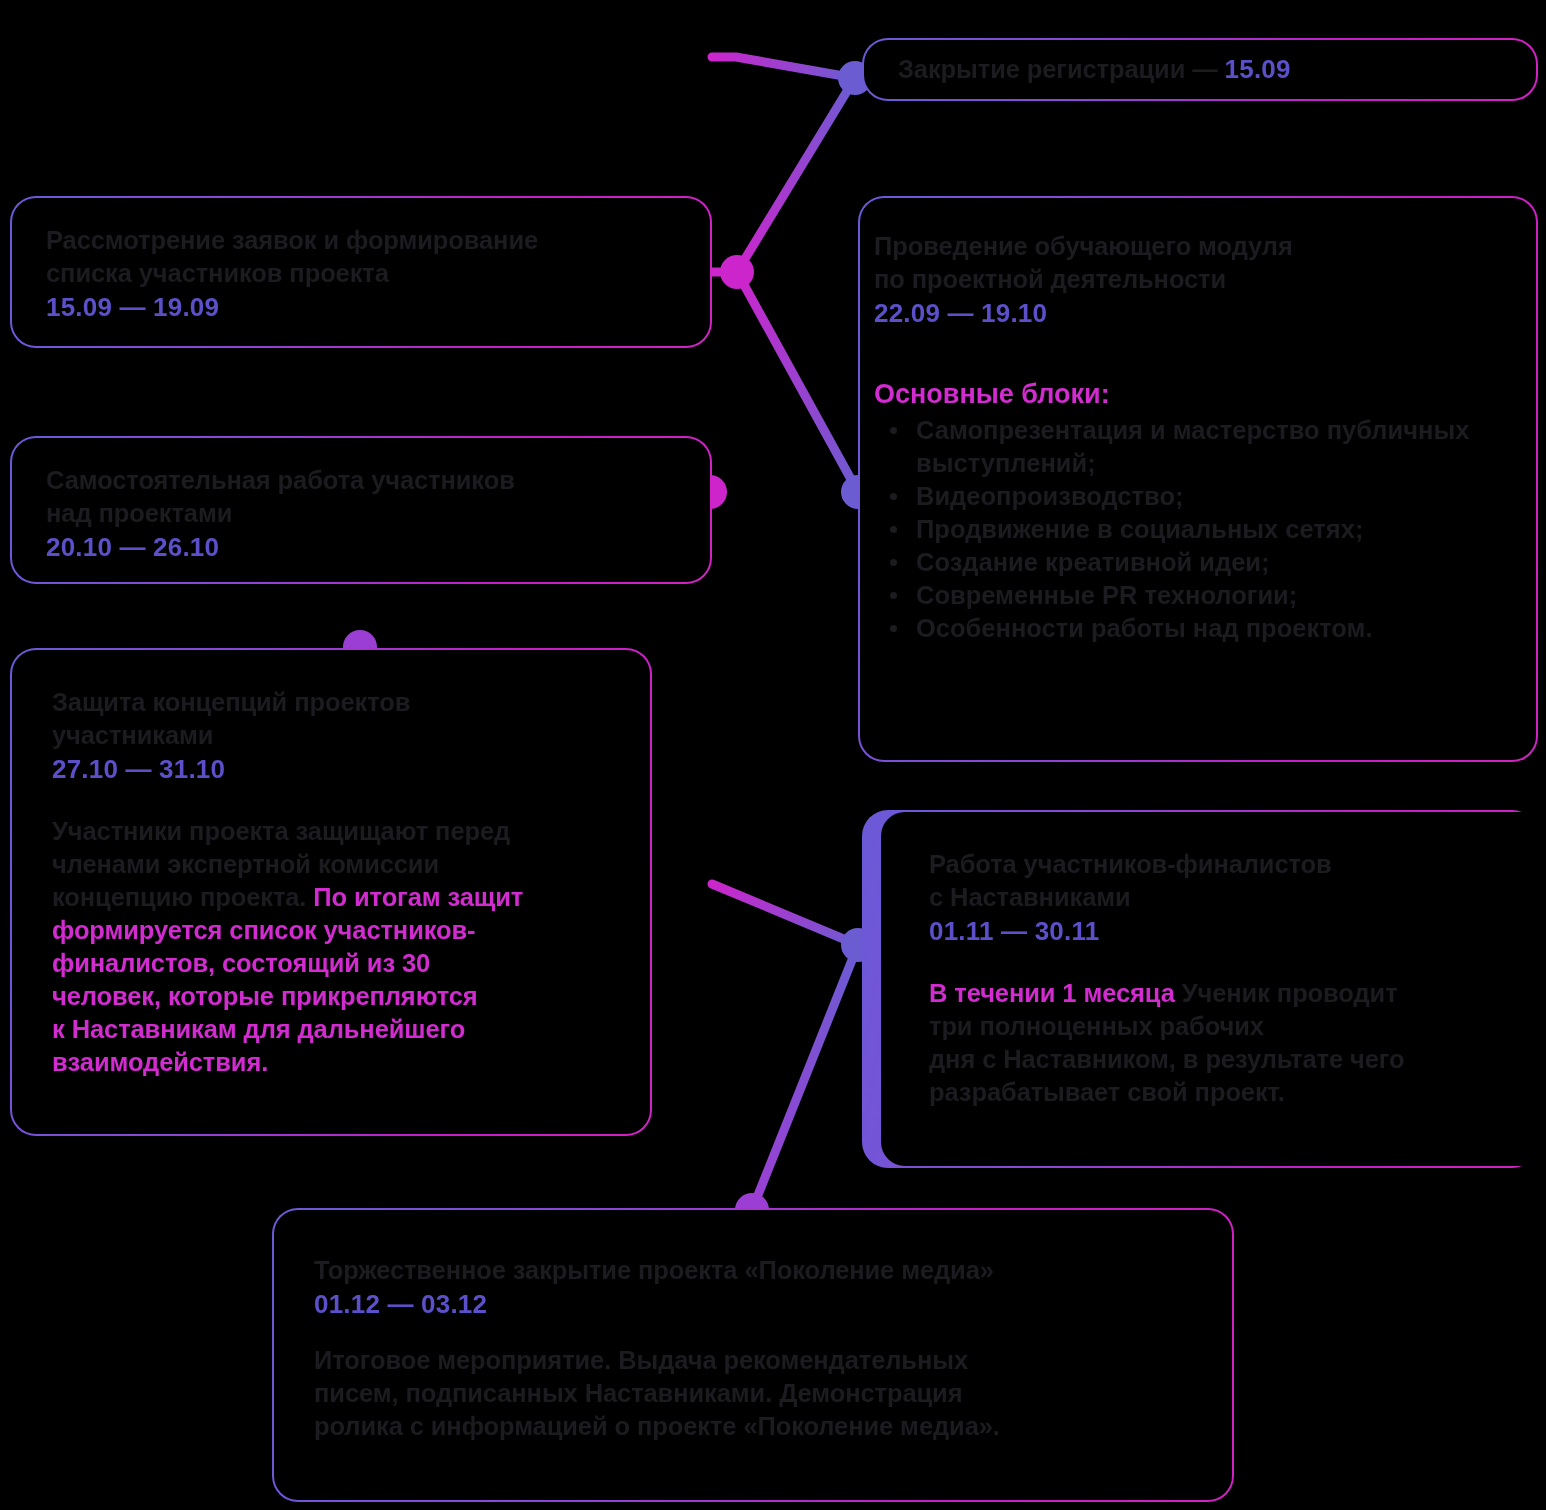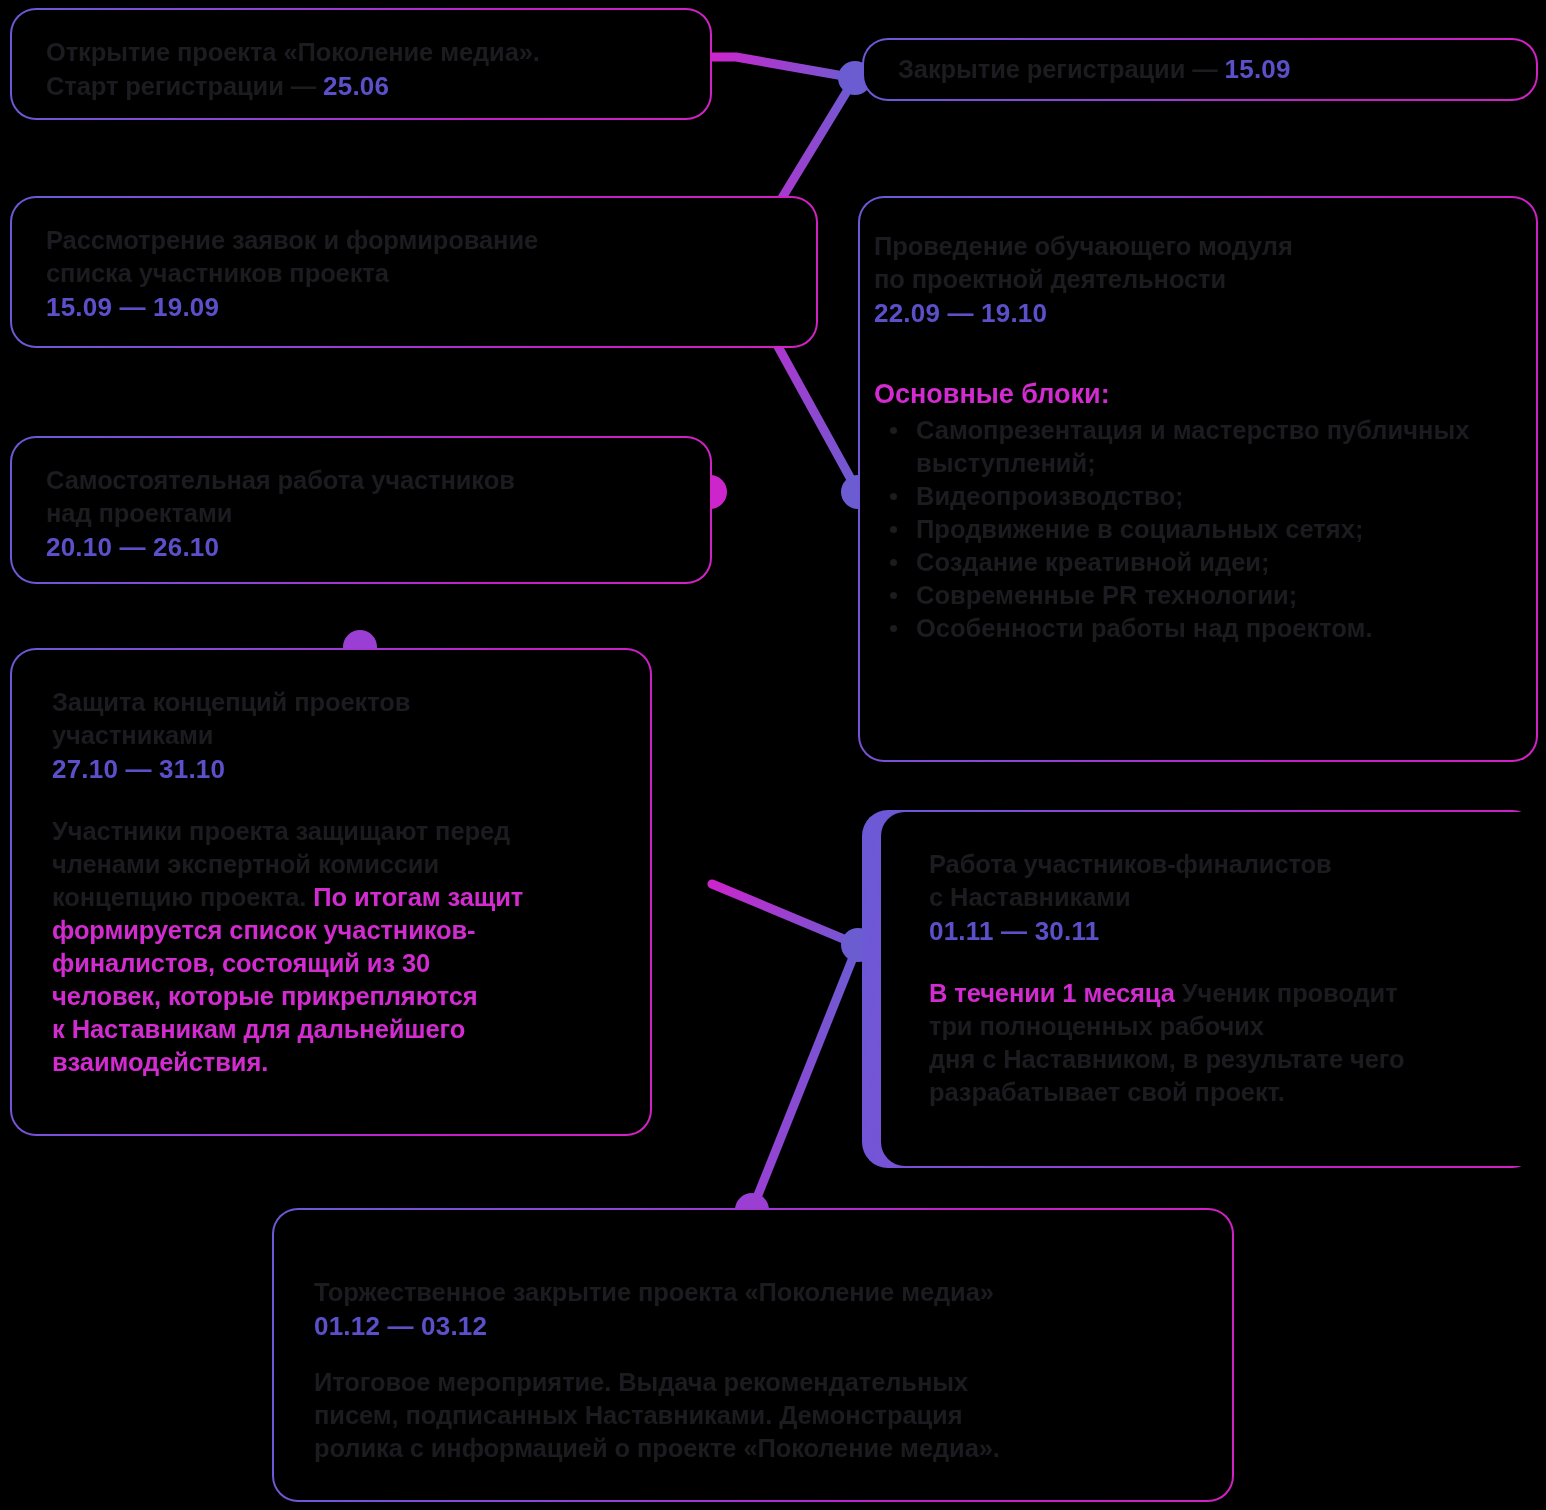--- a/index.html
+++ b/index.html
@@ -136,34 +136,28 @@
         <circle cx="855" cy="78" r="17" fill="#6b5cd2"></circle>
         <circle cx="737" cy="272" r="17" fill="#cc25cc"></circle>
         <circle cx="710" cy="492" r="17" fill="#cc25cc"></circle>
         <circle cx="858" cy="492" r="17" fill="#6b5cd2"></circle>
         <circle cx="360" cy="647" r="17" fill="#9b3fd4"></circle>
         <circle cx="858" cy="945" r="17" fill="#6b5cd2"></circle>
         <circle cx="752" cy="1210" r="17" fill="#9b3fd4"></circle>
       </g>
   </svg>
 
-  <div class="card" style="left:10px;top:8px;width:702px;height:112px;">
-    <div class="inner">
-      <div class="t">Открытие проекта «Поколение медиа».</div>
-      <div class="t"><span>Старт регистрации — </span><span class="date">25.06</span></div>
-    </div>
-  </div>
 
   <div class="card thin" style="left:862px;top:38px;width:676px;height:63px;">
     <div class="inner" style="display:flex;align-items:center;padding-top:0;padding-bottom:0;">
       <div class="t"><span>Закрытие регистрации — </span><span class="date">15.09</span></div>
     </div>
   </div>
 
-  <div class="card" style="left:10px;top:196px;width:808px;height:152px;">
+  <div class="card" style="left:10px;top:196px;width:702px;height:152px;">
     <div class="inner">
       <div class="t">Рассмотрение заявок и формирование</div>
       <div class="t">списка участников проекта</div>
       <div class="date">15.09 — 19.09</div>
     </div>
   </div>
 
   <div class="card" style="left:10px;top:436px;width:702px;height:148px;">
     <div class="inner">
       <div class="t">Самостоятельная работа участников</div>
@@ -213,21 +207,21 @@
       <div class="date">01.11 — 30.11</div>
       <div class="gap"></div>
       <div class="t nowrap"><span class="accent">В течении 1 месяца</span><span> Ученик проводит
 три полноценных рабочих
 дня с Наставником, в результате чего
 разрабатывает свой проект.</span></div>
     </div>
   </div>
 
   <div class="card" style="left:272px;top:1208px;width:962px;height:294px;">
-    <div class="inner" style="padding:66px 40px;">
+    <div class="inner" style="padding:44px 40px;">
       <div class="t">Торжественное закрытие проекта «Поколение медиа»</div>
       <div class="date">01.12 — 03.12</div>
       <div class="gap sm"></div>
       <div class="t nowrap">Итоговое мероприятие. Выдача рекомендательных
 писем, подписанных Наставниками. Демонстрация
 ролика с информацией о проекте «Поколение медиа».</div>
     </div>
   </div>
 
 </div>

